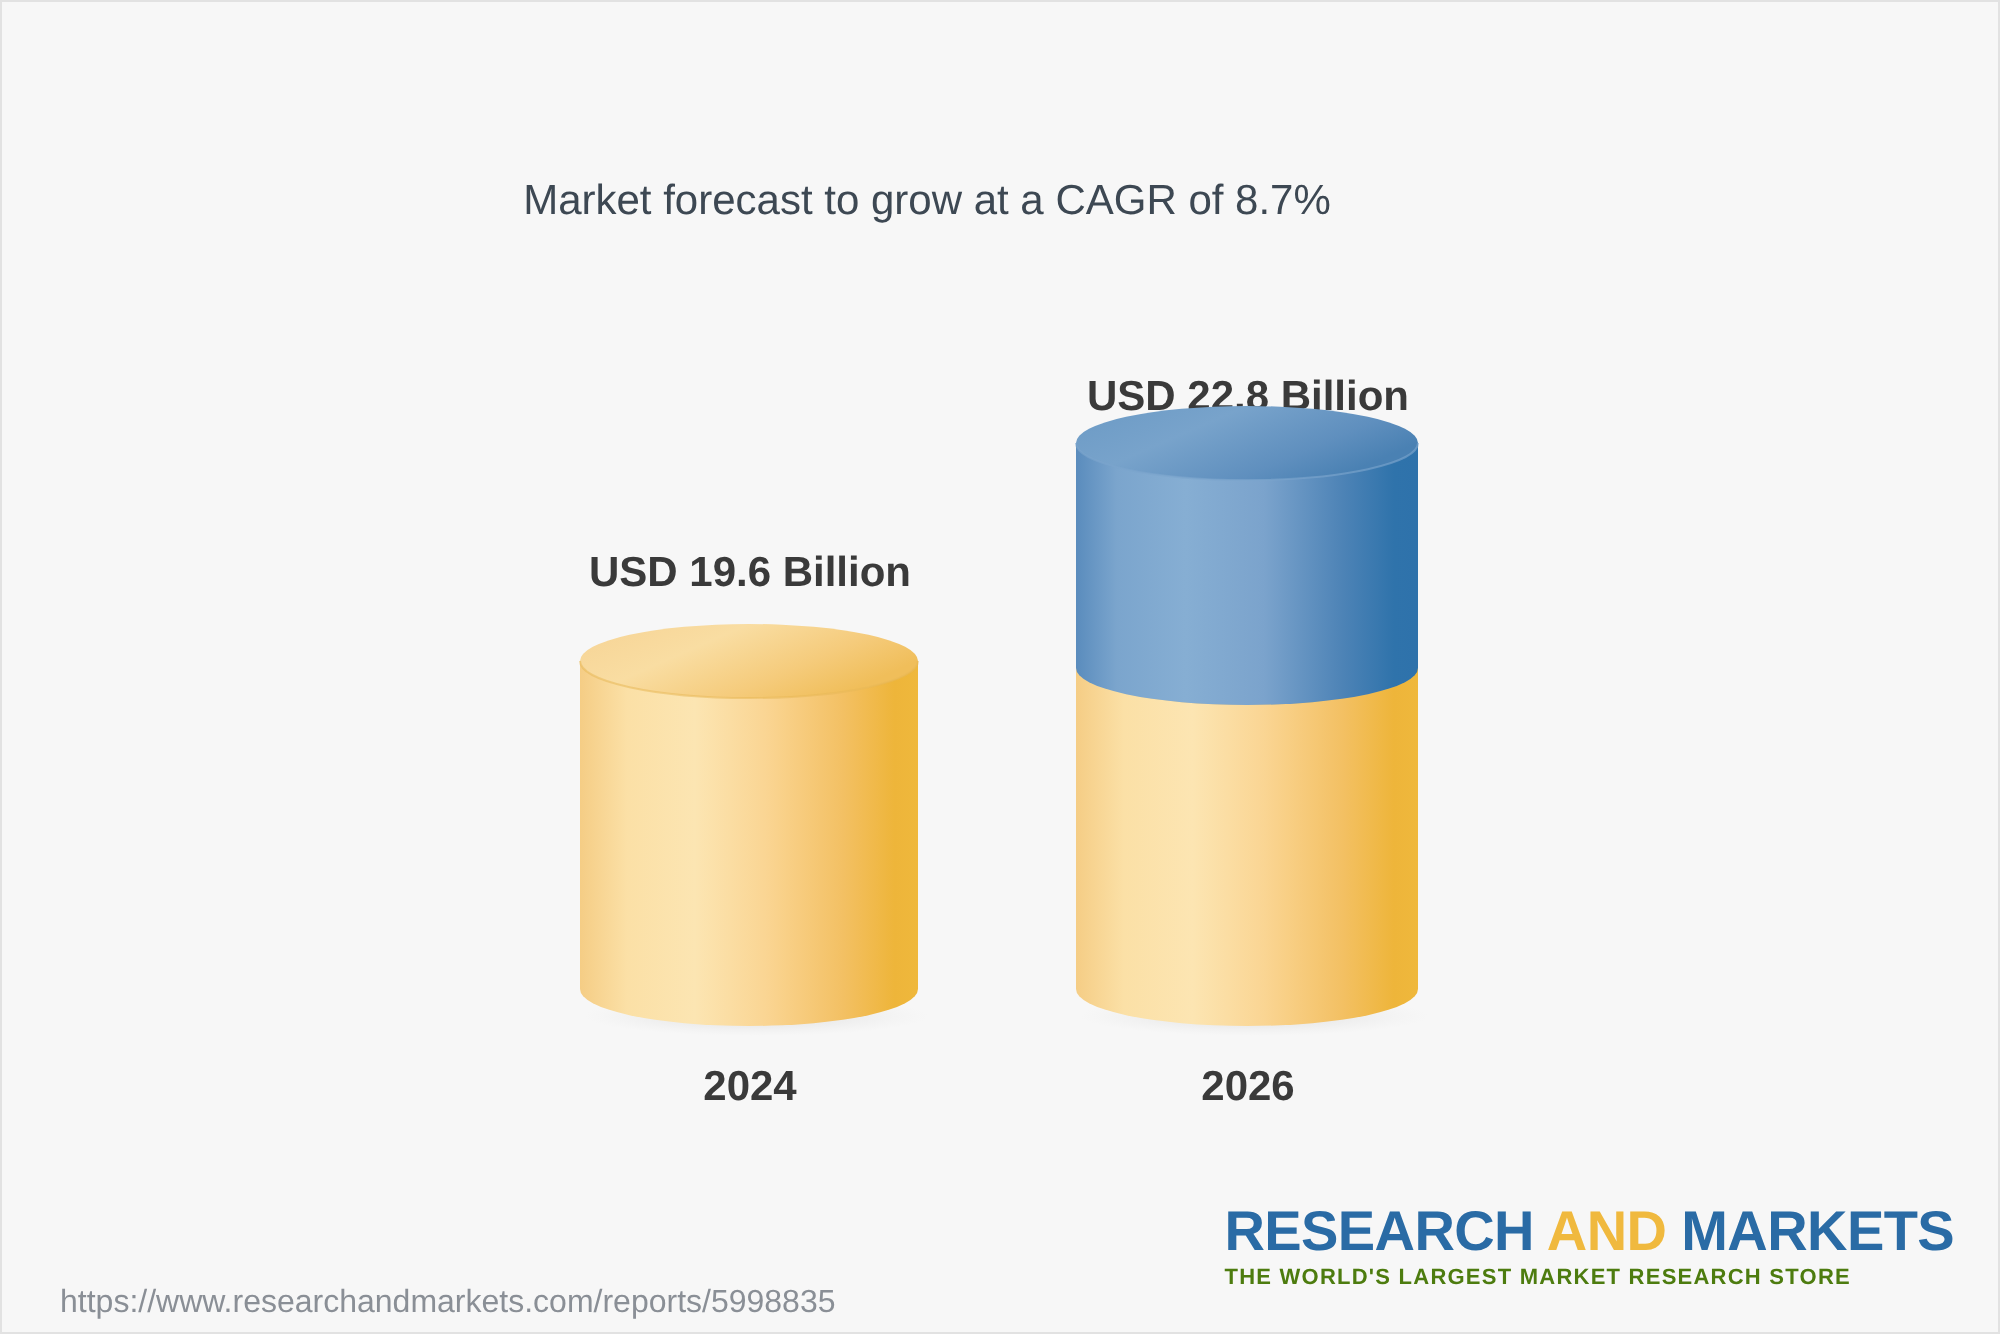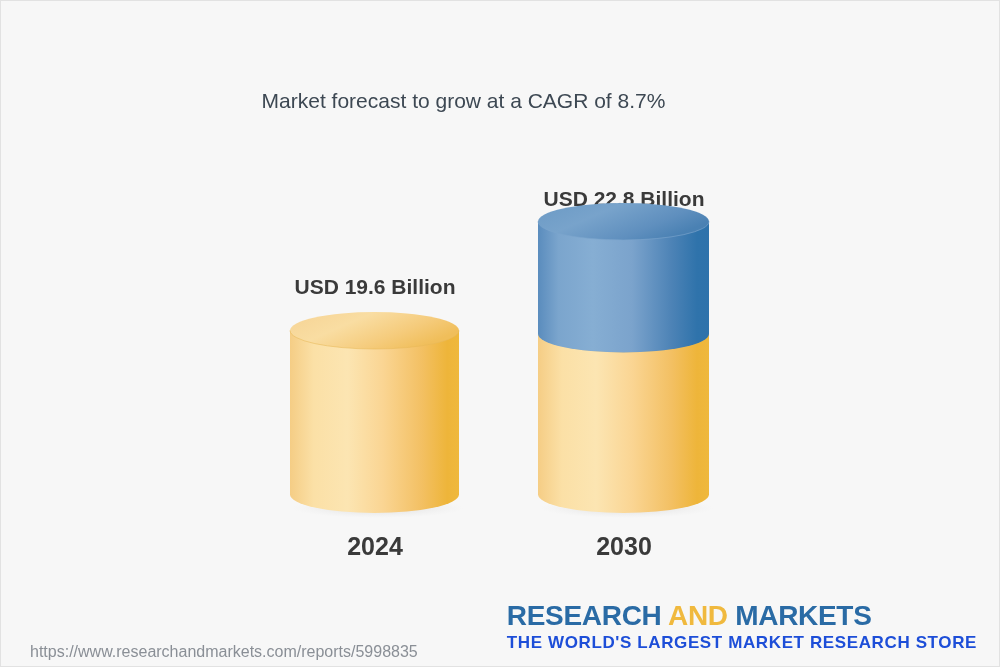--- a/index.html
+++ b/index.html
@@ -71,21 +71,21 @@
   .value-label.v2030 {
     left: 478px;
     top: 165px;
     width: 290px;
     margin-top: 21px;
   }
 
   .cat-label {
     position: absolute;
     text-align: center;
-    font-size: 25px;
+    font-size: 21px;
     font-weight: bold;
     color: #3a3a3a;
     white-space: nowrap;
   }
   .cat-label.c2024 {
     left: 229px;
     top: 531px;
     width: 290px;
   }
   .cat-label.c2030 {
@@ -135,23 +135,23 @@
   .logo-main {
     font-size: 28px;
     font-weight: bold;
     letter-spacing: -0.3px;
     line-height: 1.05;
     white-space: nowrap;
   }
   .logo-main .w-blue { color: #2a6ba5; }
   .logo-main .w-gold { color: #f0b93e; }
   .logo-tagline {
-    font-size: 17px;
-    font-weight: bold;
-    color: #1d4ed8;
+    font-size: 11px;
+    font-weight: bold;
+    color: #4d7c0f;
     letter-spacing: 0.62px;
     margin-top: 3px;
     white-space: nowrap;
   }
 </style>
 </head>
 <body>
 
 <div class="infographic">
 
@@ -240,21 +240,21 @@
         <ellipse cx="85.5" cy="131" rx="85.5" ry="18.5" fill="url(#goldTop2)"></ellipse>
 
         <path d="M0,18.5 L0,131 A85.5,18.5 0 0 0 171,131 L171,18.5 Z" fill="url(#blueBody)"></path>
 
         <ellipse cx="85.5" cy="18.5" rx="85.5" ry="18.5" fill="url(#blueTop)"></ellipse>
         <path d="M0,18.5 A85.5,18.5 0 0 0 171,18.5" fill="none" stroke="#7ba5cd" stroke-opacity="0.65" stroke-width="1"></path>
       </svg>
     </div>
 
     <div class="cat-label c2024">2024</div>
-    <div class="cat-label c2030">2030</div>
+    <div class="cat-label c2030">2026</div>
 
   </div>
 
   <div class="footer-url">https://www.researchandmarkets.com/reports/5998835</div>
 
   <div class="logo">
     <div class="logo-main"><span class="w-blue">RESEARCH</span><span class="w-gold"> AND </span><span class="w-blue">MARKETS</span></div>
     <div class="logo-tagline">THE WORLD'S LARGEST MARKET RESEARCH STORE</div>
   </div>
 

